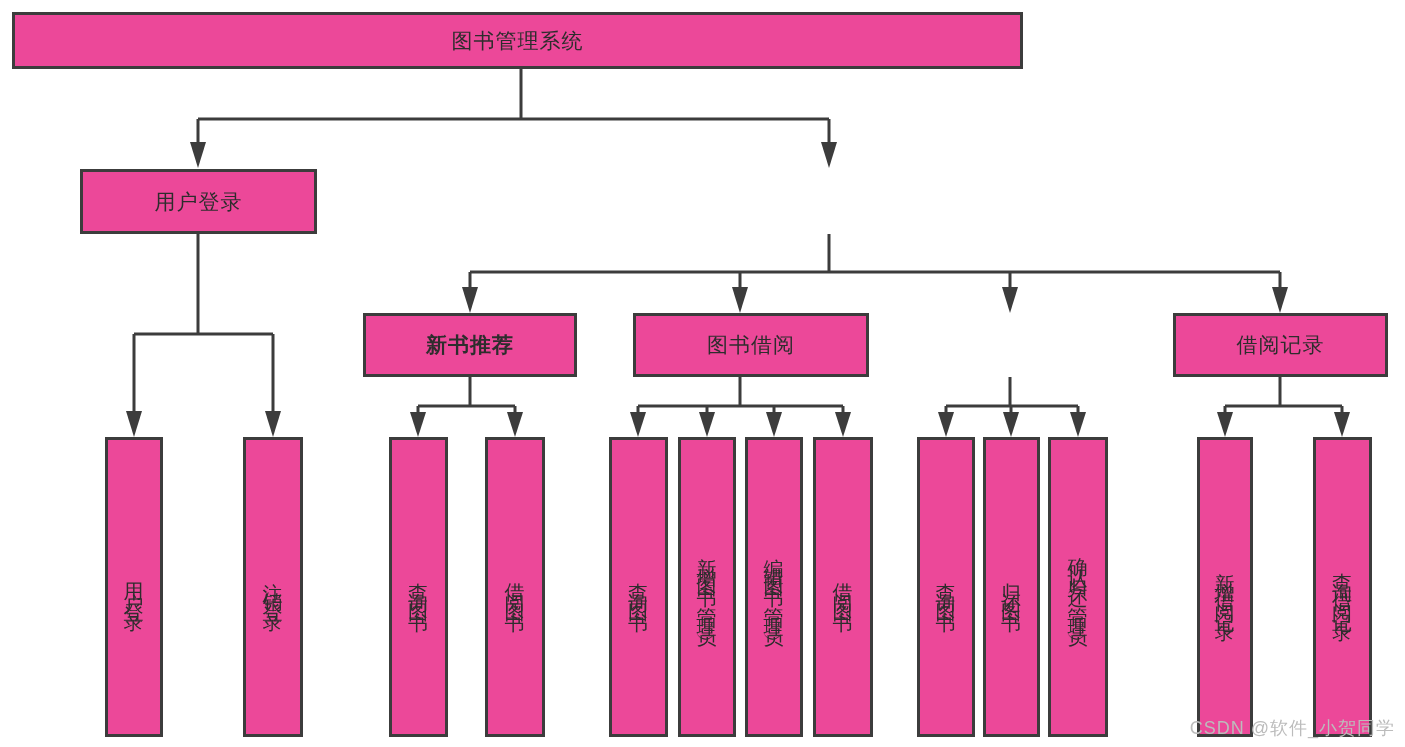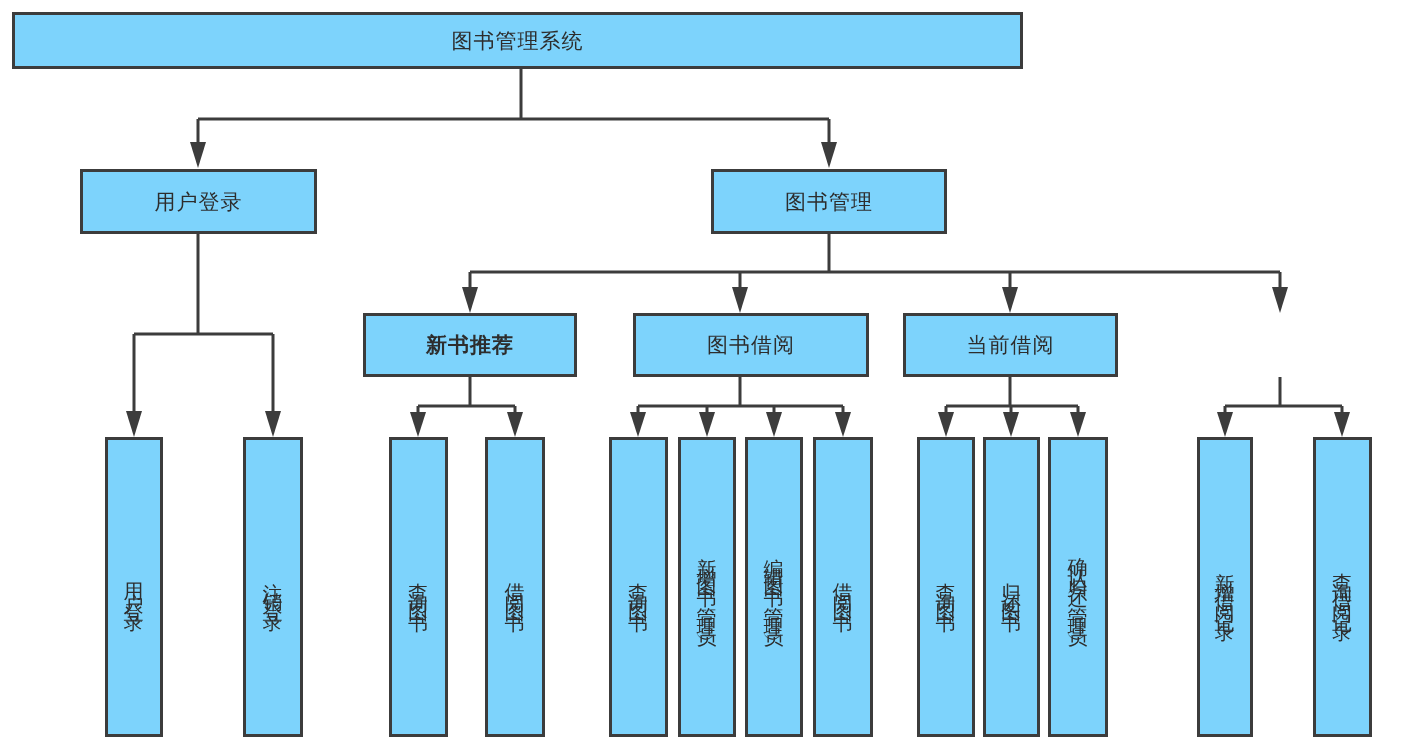--- a/index.html
+++ b/index.html
@@ -13,21 +13,21 @@
   }
   svg.connectors {
     position: absolute;
     left: 0; top: 0;
     width: 1405px; height: 747px;
   }
   .node {
     position: absolute;
     box-sizing: border-box;
     border: 3px solid #3c3c3c;
-    background: #7dd3fc;
+    background: #ec4899;
     display: flex;
     align-items: center;
     justify-content: center;
     color: #2d2d2d;
     text-align: left;
   }
   .node.h { font-size: 21px; letter-spacing: 1px; }
   .node.v {
     writing-mode: vertical-rl;
     text-orientation: mixed;
@@ -100,32 +100,29 @@
     </g>
   </svg>
 
   <div class="node h" style="left:12px; top:12px; width:1011px; height:57px;">
     <span>图书管理系统</span>
   </div>
 
   <div class="node h" style="left:80px; top:169px; width:237px; height:65px;">
     <span>用户登录</span>
   </div>
-  <div class="node h" style="left:711px; top:169px; width:236px; height:65px;">
-    <span>图书管理</span>
-  </div>
 
   <div class="node h" style="left:363px; top:313px; width:214px; height:64px;font-weight:bold;">
     <span>新书推荐</span>
   </div>
   <div class="node h" style="left:633px; top:313px; width:236px; height:64px;">
     <span>图书借阅</span>
   </div>
-  <div class="node h" style="left:903px; top:313px; width:215px; height:64px;">
-    <span>当前借阅</span>
+  <div class="node h" style="left:1173px; top:313px; width:215px; height:64px;">
+    <span>借阅记录</span>
   </div>
 
   <div class="node v" style="left:105px; top:437px; width:58px; height:300px;">
     <span>用户登录</span>
   </div>
   <div class="node v" style="left:243px; top:437px; width:60px; height:300px;">
     <span>注销登录</span>
   </div>
 
   <div class="node v" style="left:389px; top:437px; width:59px; height:300px;">
@@ -158,14 +155,15 @@
     <span>确认归还（管理员）</span>
   </div>
 
   <div class="node v" style="left:1197px; top:437px; width:56px; height:300px;">
     <span>新增借阅记录</span>
   </div>
   <div class="node v" style="left:1313px; top:437px; width:59px; height:300px;">
     <span>查询借阅记录</span>
   </div>
 
+  <div class="watermark">CSDN @软件_小贺同学</div>
 
 </div>
 
 </body></html>

